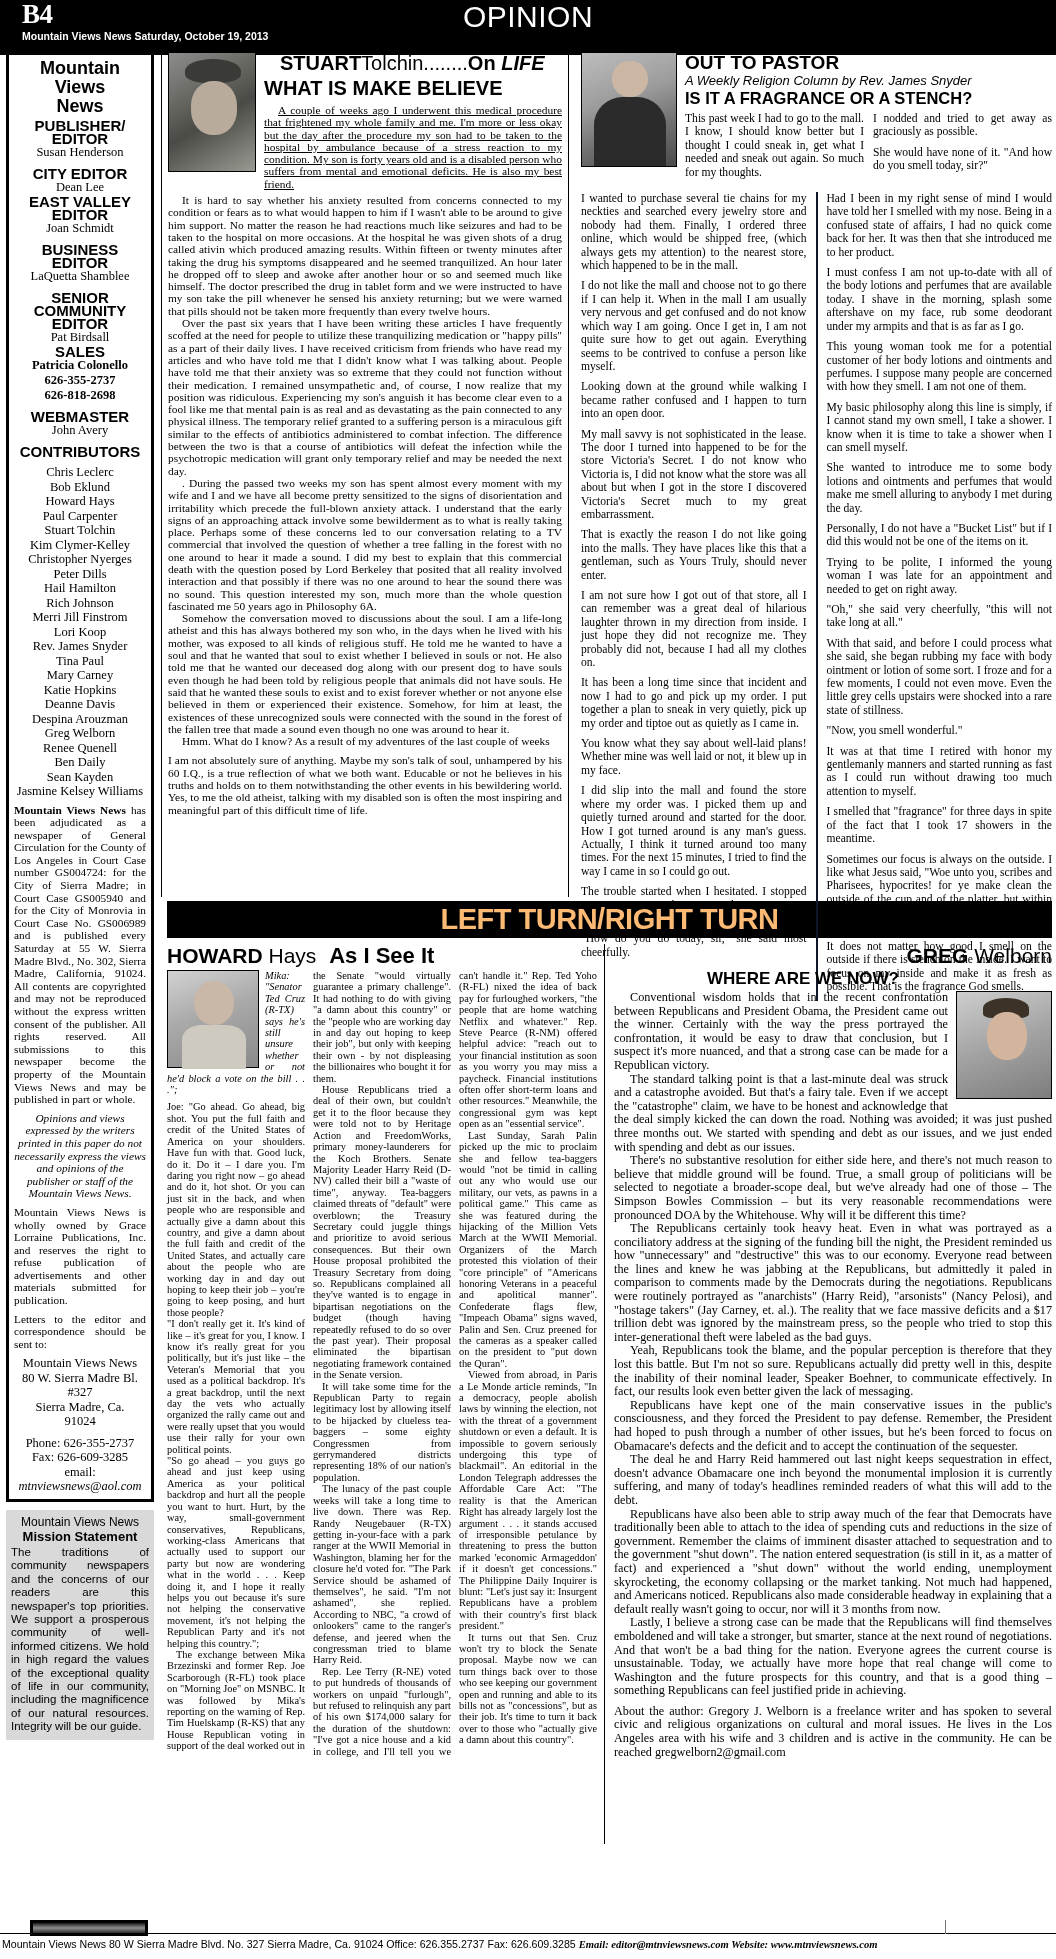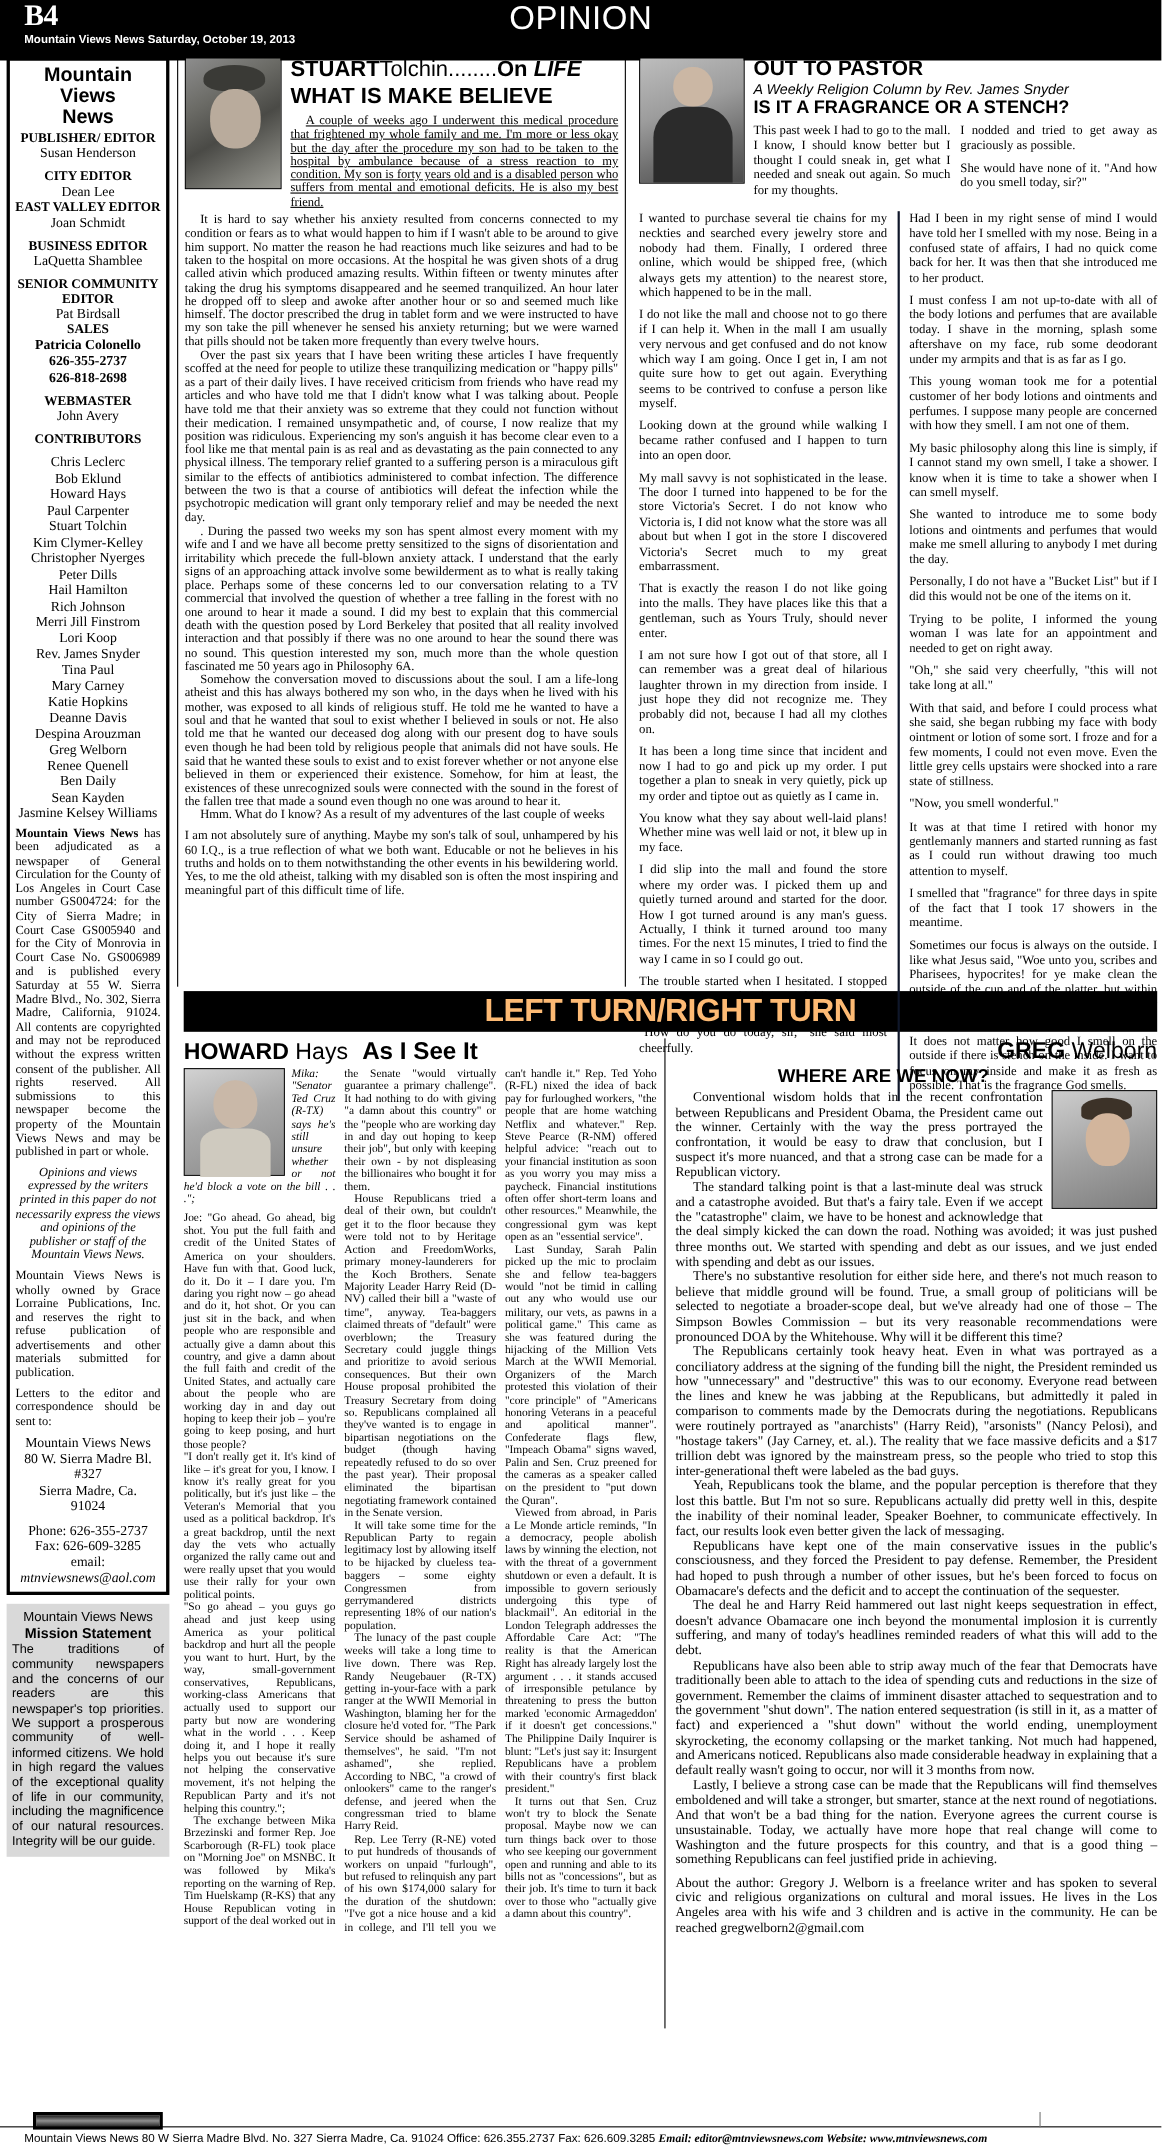--- a/index.html
+++ b/index.html
@@ -72,23 +72,23 @@
     text-align: center;
   }
   .nameplate {
     font-family: "Liberation Sans", sans-serif;
     font-weight: bold;
     font-size: 18px;
     line-height: 19px;
     margin-bottom: 3px;
   }
   .role {
-    font-family: Liberation Serif, serif;
-    font-weight: bold;
-    font-size: 12px;
+    font-family: Liberation Sans, sans-serif;
+    font-weight: bold;
+    font-size: 15px;
     line-height: 13px;
   }
   .person {
     font-family: "Liberation Serif", serif;
     font-size: 12.5px;
     line-height: 15px;
   }
   .person.bold { font-weight: bold; }
   .gap { height: 7px; }
   .contrib-list .person { line-height: 14.5px; }
@@ -176,20 +176,21 @@
   }
   .mug-snyder::after {
     content:""; position:absolute; left:12px; top:44px; width:72px; height:70px;
     background:#2b2b2b; border-radius:40% 40% 0 0;
   }
 
   .hdr-kicker {
     font-family: "Liberation Sans", sans-serif;
     font-size: 20px;
     line-height: 23px;
+    margin-left: 16px;
   }
   .hdr-kicker .b { font-weight: bold; }
   .hdr-kicker .bi { font-weight: bold; font-style: italic; }
   .hdr-title {
     font-family: "Liberation Sans", sans-serif;
     font-weight: bold;
     font-size: 20px;
     line-height: 24px;
     margin-top: 1px;
   }
@@ -345,21 +346,20 @@
   .welborn-body p.about { text-indent: 0; margin-top: 7px; }
 
   
   .footer {
     position: absolute;
     left: 0; bottom: 0;
     width: 1056px;
     height: 26px;
     border-top: 1px solid #000;
     padding-top: 3px;
-    padding-left: 20px;
   }
   .footer-text {
     font-family: "Liberation Sans", sans-serif;
     font-size: 10.6px;
     line-height: 14px;
     white-space: nowrap;
     padding-left: 2px;
   }
   .footer-text .em { font-family: "Liberation Serif", serif; font-style: italic; font-weight: bold; }
   .footer-logo {

